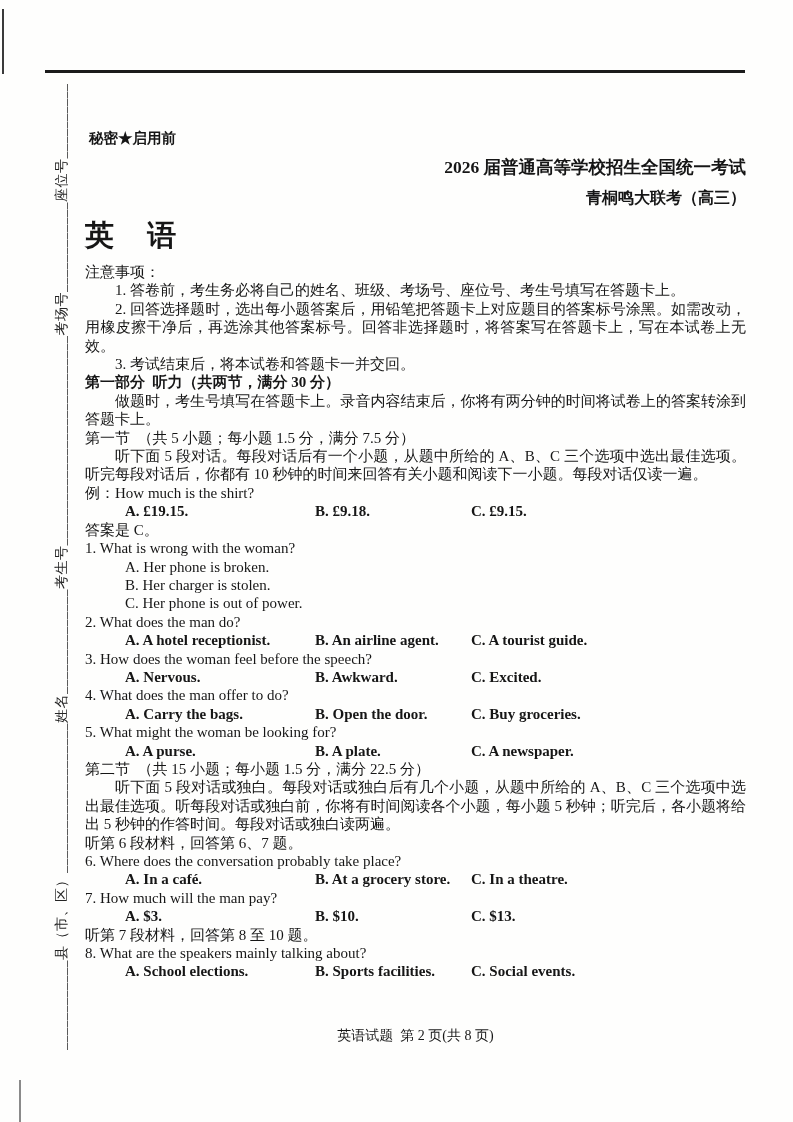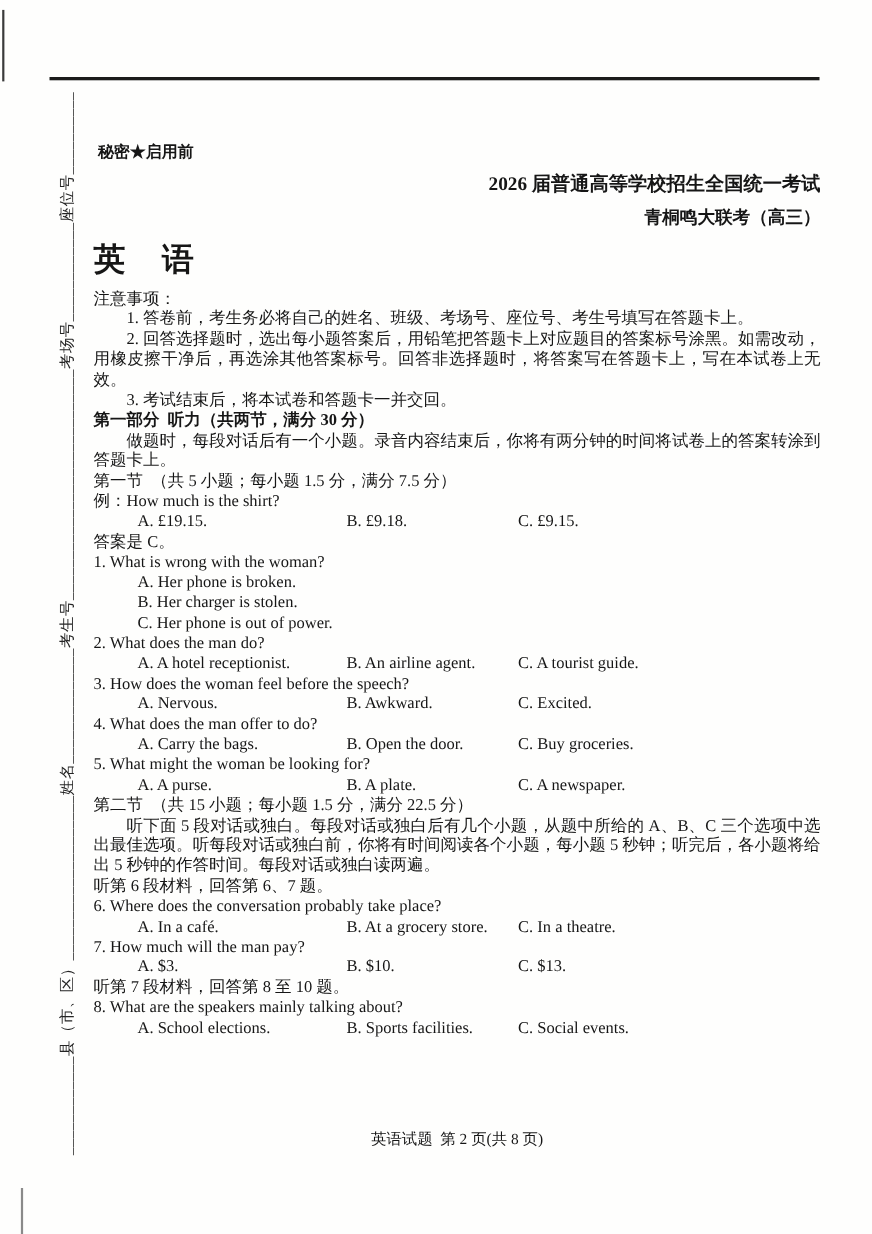--- a/index.html
+++ b/index.html
@@ -29,21 +29,21 @@
              font-size:29px; font-weight:bold; word-spacing:0.9em; }
   
   .content { position:absolute; left:85px; top:263px; width:661px; font-size:15px; line-height:18.4px; }
   .content p { margin:0; text-align:justify; }
   .indent { text-indent:2em; }
   .bold { font-weight:normal; }
   .kaiti { }
   .part-heading { font-weight:bold; margin-top:14px; white-space:pre-wrap; }
   .sec-heading { white-space:pre-wrap; }
   .opts { display:grid; grid-template-columns:190px 156px auto; padding-left:40px; }
-  .opts span { display:block; text-align:left; }
+  .opts span { display:block; text-align:left;font-weight:bold; }
   .opt-line { padding-left:40px; }
   .footer { position:absolute; left:85px; width:661px; top:1027px; text-align:center;
             font-size:14px; white-space:pre-wrap; }
 </style>
 </head>
 <body>
 
 <div class="page">
 
   <div class="edge-top-left"></div>
@@ -60,23 +60,24 @@
   <div class="subject">英 语</div>
 
   <div class="content">
 
     <p class="bold">注意事项：</p>
     <p class="indent kaiti">1. 答卷前，考生务必将自己的姓名、班级、考场号、座位号、考生号填写在答题卡上。</p>
     <p class="indent kaiti">2. 回答选择题时，选出每小题答案后，用铅笔把答题卡上对应题目的答案标号涂黑。如需改动，用橡皮擦干净后，再选涂其他答案标号。回答非选择题时，将答案写在答题卡上，写在本试卷上无效。</p>
     <p class="indent kaiti">3. 考试结束后，将本试卷和答题卡一并交回。</p>
 
     <p class="part-heading">第一部分  听力（共两节，满分 30 分）</p>
-    <p class="indent">做题时，每段对话后有一个小题。录音内容结束后，你将有两分钟的时间将试卷上的答案转涂到答题卡上。</p>
+    <p class="indent">做题时，考生号填写在答题卡上。录音内容结束后，你将有两分钟的时间将试卷上的答案转涂到答题卡上。</p>
 
     <p class="sec-heading">第一节  （共 5 小题；每小题 1.5 分，满分 7.5 分）</p>
+    <p class="indent">听下面 5 段对话。每段对话后有一个小题，从题中所给的 A、B、C 三个选项中选出最佳选项。听完每段对话后，你都有 10 秒钟的时间来回答有关小题和阅读下一小题。每段对话仅读一遍。</p>
 
     <p>例：How much is the shirt?</p>
     <div class="opts">
       <span>A. £19.15.</span>
       <span>B. £9.18.</span>
       <span>C. £9.15.</span>
     </div>
     <p>答案是 C。</p>
 
     <p>1. What is wrong with the woman?</p>

